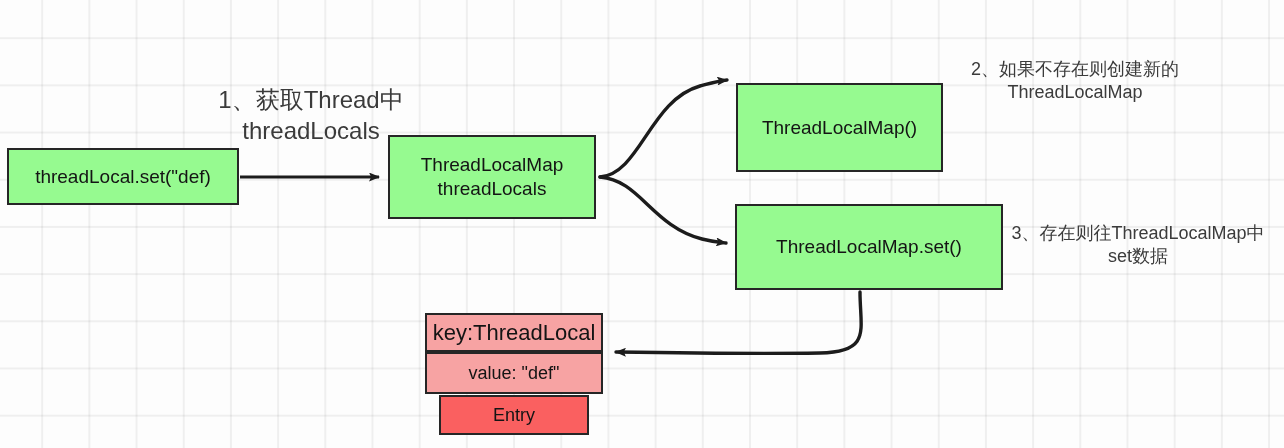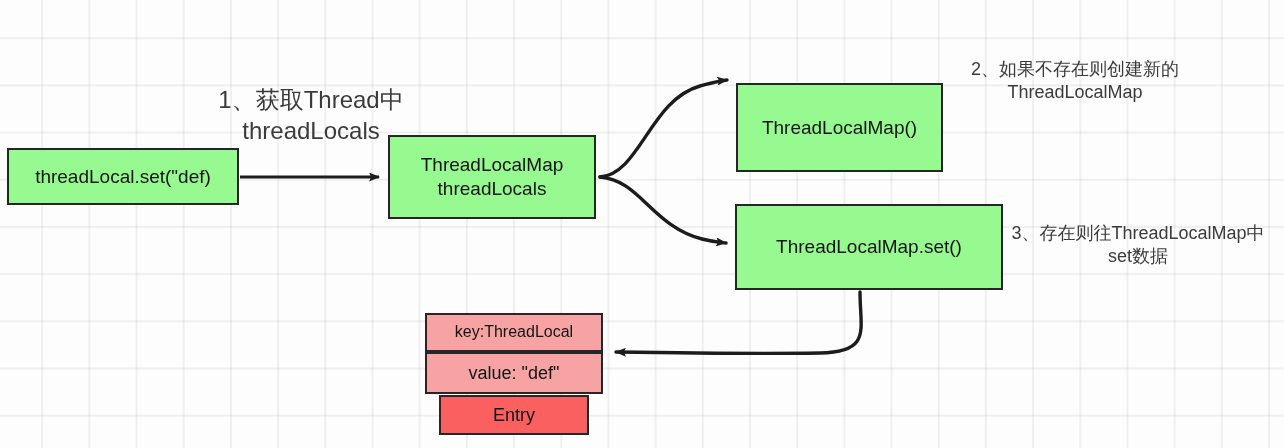--- a/index.html
+++ b/index.html
@@ -81,21 +81,21 @@
     left: 736px; top: 44px; width: 207px; height: 89px;
     font-size: 19px;
     margin-top: 39px;
   }
   #node-threadlocalmap-set {
     left: 735px; top: 204px; width: 268px; height: 86px;
     font-size: 19px;
   }
   #node-entry-key {
     left: 425px; top: 313px; width: 178px; height: 39px;
-    font-size: 16px;
+    font-size: 22px;
   }
   #node-entry-value {
     left: 425px; top: 352px; width: 178px; height: 42px;
     font-size: 18px;
   }
   #node-entry-label {
     left: 439px; top: 395px; width: 150px; height: 40px;
     font-size: 18px;
   }
 

